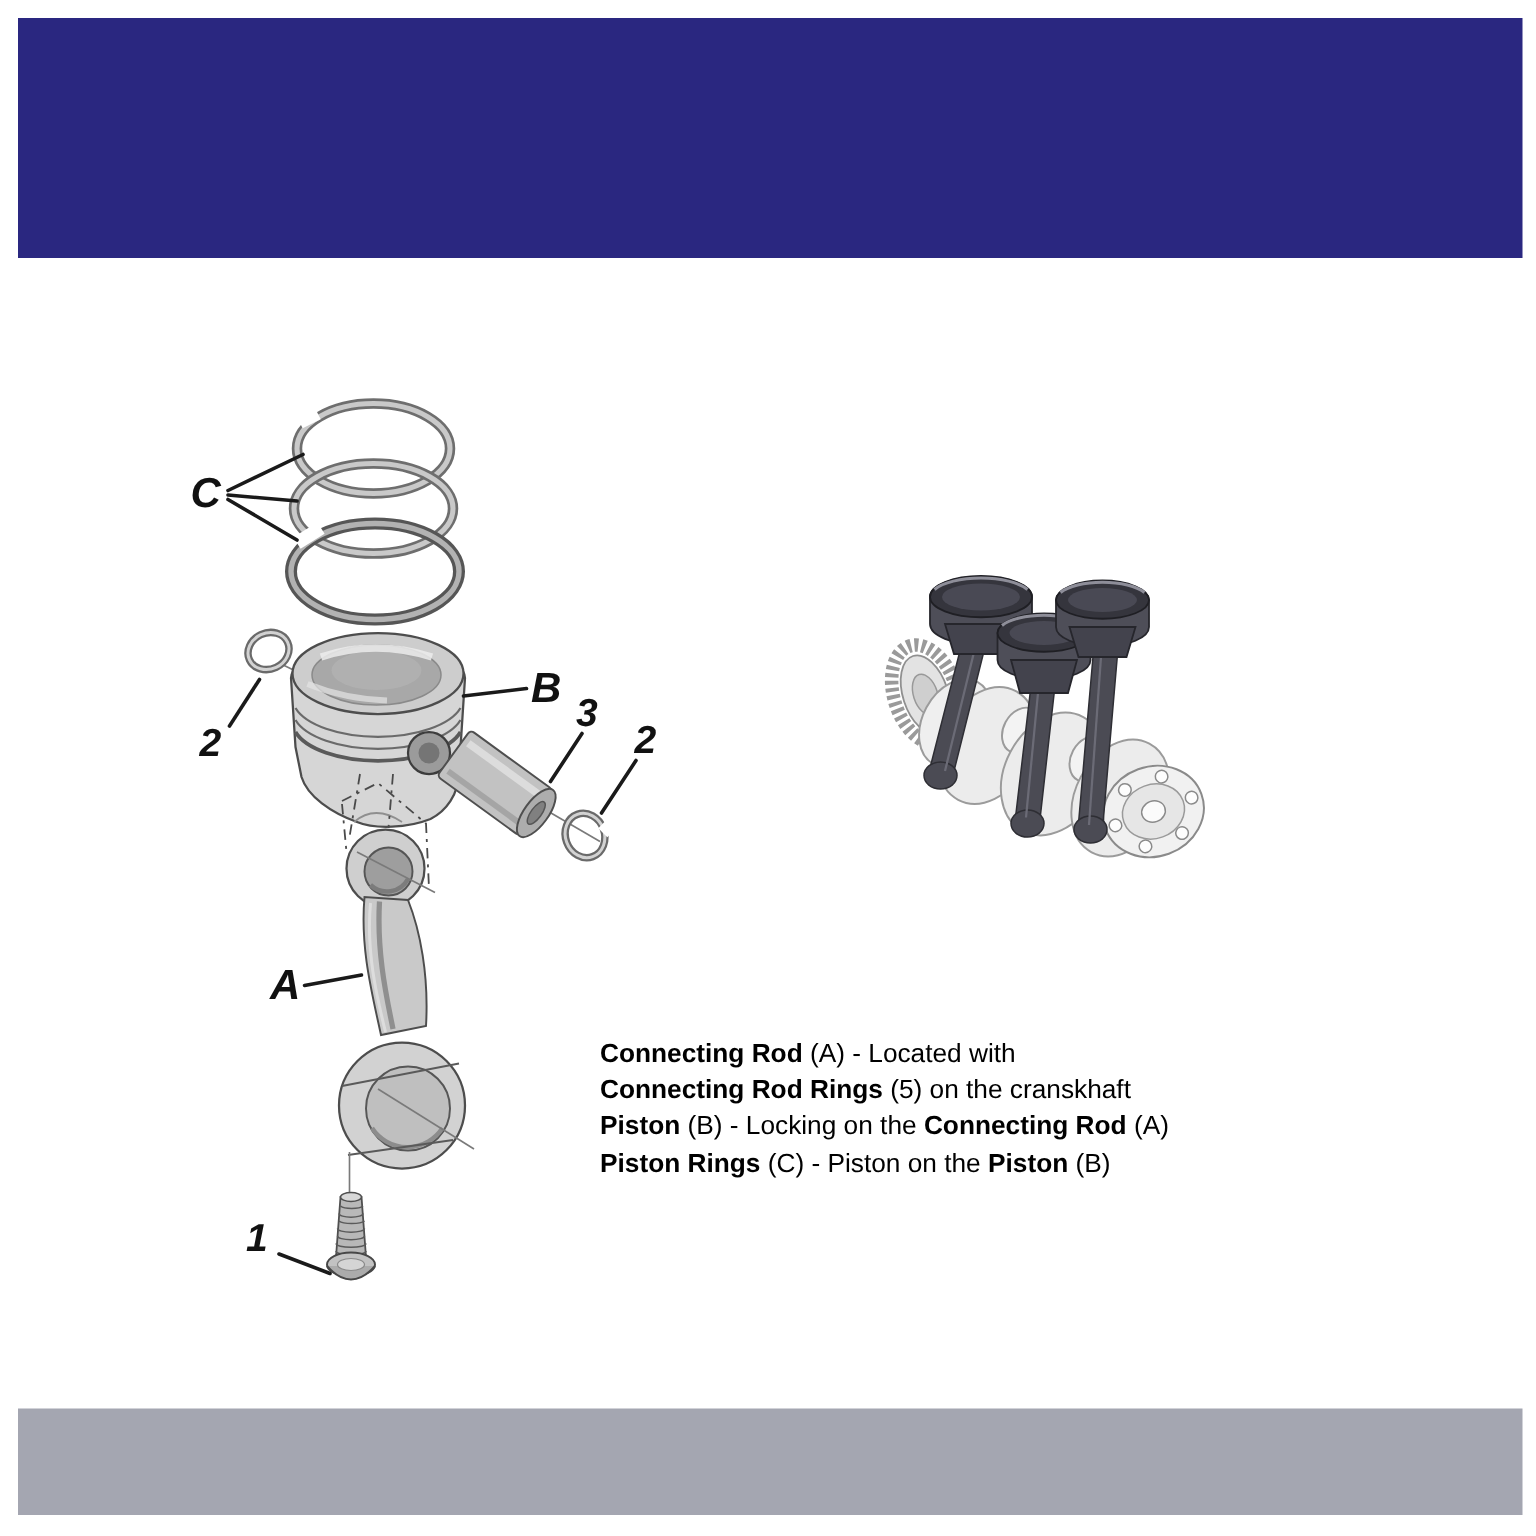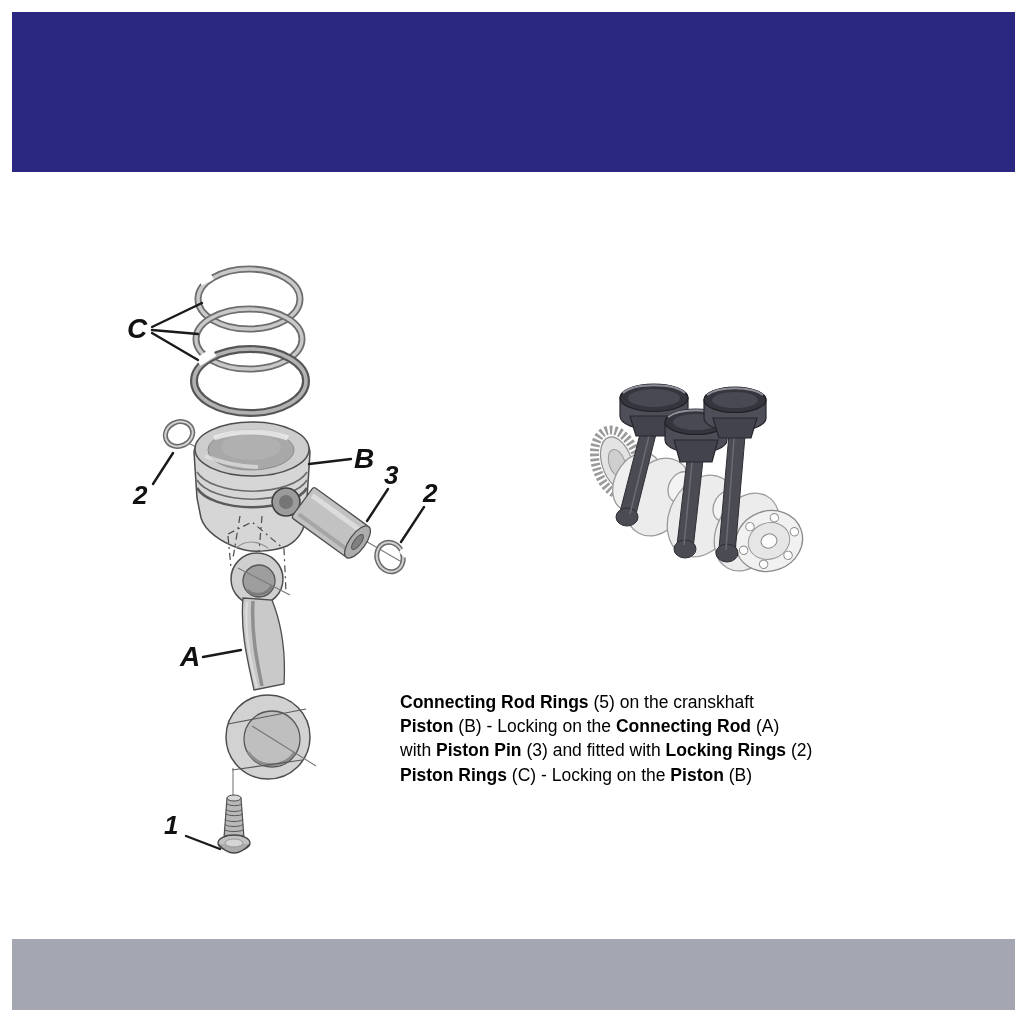--- a/index.html
+++ b/index.html
@@ -213,17 +213,17 @@
         <ellipse cx="735" cy="400" rx="31" ry="12.5" fill="#35353d" stroke="#1f1f24" stroke-width="1.2"></ellipse>
         <ellipse cx="735" cy="400" rx="23" ry="8" fill="#494954"></ellipse>
         <path d="M707,395 A31,12 0 0 1 763,395" fill="none" stroke="#8e8e99" stroke-width="2"></path>
         <path d="M713,418 L757,418 L751,438 L719,438 Z" fill="#43434d" stroke="#26262c" stroke-width="1.2"></path>
       </g>
     </g>
   </g>
 </svg>
 
 <div id="caption">
+    <div class="cap-line"><span class="seg-b">Connecting Rod</span><span class="seg-n"> (A) - Located with</span></div>
     <div class="cap-line"><span class="seg-b">Connecting Rod Rings</span><span class="seg-n"> (5) on the cranskhaft</span></div>
     <div class="cap-line"><span class="seg-b">Piston</span><span class="seg-n"> (B) - Locking on the </span><span class="seg-b">Connecting Rod</span><span class="seg-n"> (A)</span></div>
-    <div class="cap-line"><span class="seg-n">with </span><span class="seg-b">Piston Pin</span><span class="seg-n"> (3) and fitted with </span><span class="seg-b">Locking Rings</span><span class="seg-n"> (2)</span></div>
-    <div class="cap-line"><span class="seg-b">Piston Rings</span><span class="seg-n"> (C) - Locking on the </span><span class="seg-b">Piston</span><span class="seg-n"> (B)</span></div>
+    <div class="cap-line"><span class="seg-b">Piston Rings</span><span class="seg-n"> (C) - Piston on the </span><span class="seg-b">Piston</span><span class="seg-n"> (B)</span></div>
   </div>
 
 </body></html>

